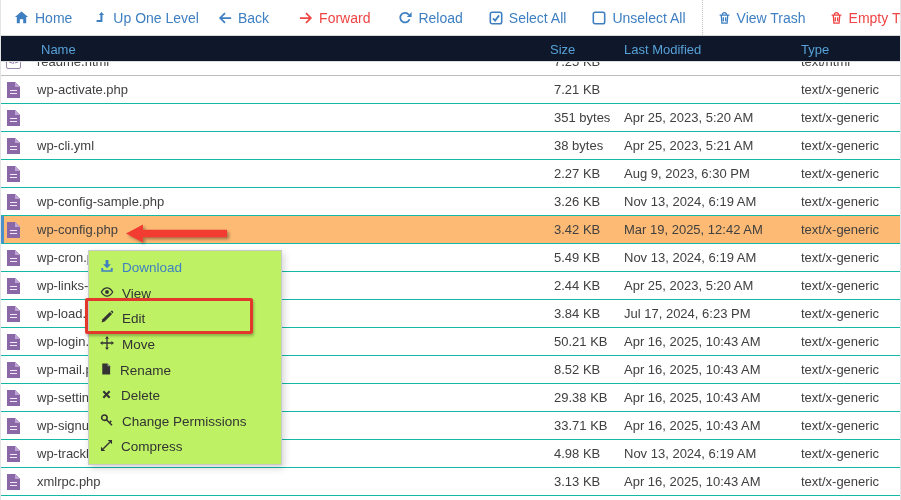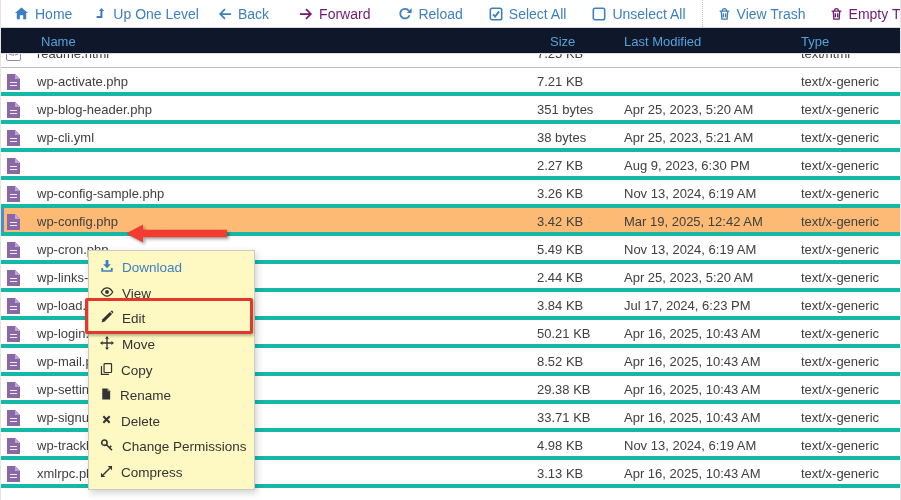--- a/index.html
+++ b/index.html
@@ -8,57 +8,57 @@
     font-family: "Liberation Sans", sans-serif;
     background: #ffffff;
     position: relative;
     overflow: hidden;
     border-left: 1px solid #e4e4e4;
     border-right: 1px solid #e4e4e4;
   }
 
   
   .toolbar {
-    height: 28px;
+    height: 36px;
     display: flex;
     align-items: center;
     border-bottom: 1px solid #d8d8d8;
     font-size: 14px;
     color: #3e7fc1;
     background: #fff;
   }
   .titem { display: flex; align-items: center; gap: 6px; cursor: pointer; white-space: nowrap; }
-  .titem.disabled { color: #701a75; cursor: default; }
+  .titem.disabled { color: #ef4444; cursor: default; }
   .ticon { display: flex; align-items: center; }
   .tsep { align-self: stretch; border-left: 1px dotted #c3c3c3; margin-left: 16px; }
 
   
   .thead {
     position: relative;
     height: 26px;
     background: #0f172a;
     border-bottom: 1px solid #dcdcdc;
     font-size: 13px;
     color: #56a1d7;
   }
   .thead .hcell { position: absolute; top: 50%; transform: translateY(-50%); cursor: pointer; }
   .h-name { left: 40px; } .h-size { left: 549px; } .h-mod { left: 623px; } .h-type { left: 800px; }
 
   
   .rows { position: relative; }
   .row {
     position: relative;
     height: 28px;
-    border-bottom: 4px solid #14b8a6;
+    border-bottom: 1px solid #14b8a6;
     font-size: 13px;
     color: #404040;
     background: #fff;
   }
   .row .cell { position: absolute; line-height: 28px; white-space: nowrap; top: 0; }
-  .c-name { left: 36px; } .c-size { left: 536px; } .c-mod { left: 623px; } .c-type { left: 800px; }
+  .c-name { left: 36px; } .c-size { left: 553px; } .c-mod { left: 623px; } .c-type { left: 800px; }
 
   .ficon {
     position: absolute; left: 6px; top: 6px;
     width: 13px; height: 16px;
     background: #8a67a7;
     clip-path: polygon(0 0, 62% 0, 100% 30%, 100% 100%, 0 100%);
   }
   .ficon::before { content: ""; position: absolute; top: 0; right: 0; width: 38%; height: 30%; background: #bfa4d6; }
   .ficon::after {
     content: ""; position: absolute; left: 3px; right: 3px; top: 8px; height: 6px;
@@ -71,22 +71,22 @@
     color: #8a67a7; font-size: 7px; font-weight: bold;
     display: flex; align-items: center; justify-content: center;
   }
   .row.selected { background: #fdba74; box-shadow: inset 3px 0 0 #4a90c9; }
   .row.clipped { height: 14px; overflow: hidden; border-bottom: 1px solid #bdbdbd; }
   .row.clipped .cell { top: -14px; }
   .row.clipped .codeicon { top: -8px; }
 
   
   .menu {
-    position: absolute; left: 87px; top: 250px; width: 167px;
-    background: #fef9c3;
+    position: absolute; left: 87px; top: 250px; width: 194px;
+    background: #bef264;
     border: 1px solid #c9c9c9;
     box-shadow: 2px 3px 7px rgba(0,0,0,.18);
     padding: 4px 0;
     z-index: 5;
   }
   .mitem {
     height: 25.6px;
     display: flex; align-items: center; gap: 8px;
     padding-left: 11px;
     font-size: 13.5px; color: #333;
@@ -209,21 +209,20 @@
 
   <div class="row">
     <span class="ficon"></span>
     <span class="cell c-name">wp-activate.php</span>
     <span class="cell c-size">7.21 KB</span>
     <span class="cell c-type">text/x-generic</span>
   </div>
 
   <div class="row">
     <span class="ficon"></span>
-    <span class="cell c-name">wp-blog-header.php</span>
     <span class="cell c-size">351 bytes</span>
     <span class="cell c-mod">Apr 25, 2023, 5:20 AM</span>
     <span class="cell c-type">text/x-generic</span>
   </div>
 
   <div class="row">
     <span class="ficon"></span>
     <span class="cell c-name">wp-cli.yml</span>
     <span class="cell c-size">38 bytes</span>
     <span class="cell c-mod">Apr 25, 2023, 5:21 AM</span>
@@ -347,27 +346,20 @@
           <path fill="#333" d="M12 1.5 14.5 4 15.3 2.2 13.8 0.7Z"></path>
         </svg></span>
     <span>Edit</span>
   </div>
   <div class="mitem">
     <span><svg width="14" height="14" viewBox="0 0 16 16">
           <path fill="none" stroke="#333" stroke-width="1.5" d="M8 2.5 V13.5 M2.5 8 H13.5"></path>
           <path fill="#333" d="M8 0 10.2 3 5.8 3Z M8 16 5.8 13 10.2 13Z M0 8 3 5.8 3 10.2Z M16 8 13 10.2 13 5.8Z"></path>
         </svg></span>
     <span>Move</span>
-  </div>
-  <div class="mitem">
-    <span><svg width="13" height="14" viewBox="0 0 16 16">
-          <rect x="5" y="1.5" width="9.2" height="10.8" rx="1" fill="none" stroke="#333" stroke-width="1.5"></rect>
-          <path fill="none" stroke="#333" stroke-width="1.5" d="M11 14.6 H1.8 V4.4"></path>
-        </svg></span>
-    <span>Copy</span>
   </div>
   <div class="mitem">
     <span><svg width="12" height="14" viewBox="0 0 16 16">
           <path fill="#333" d="M3 0.8 H10 L13.5 4.3 V15.2 H3Z"></path>
           <path fill="#999" d="M10 0.8 13.5 4.3 10 4.3Z"></path>
         </svg></span>
     <span>Rename</span>
   </div>
   <div class="mitem">
     <span><svg width="13" height="13" viewBox="0 0 16 16">

